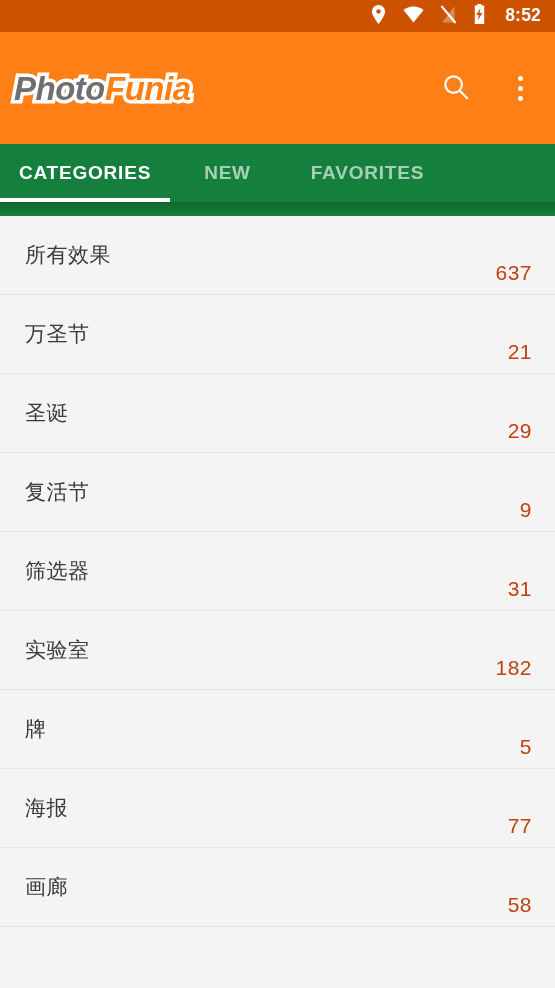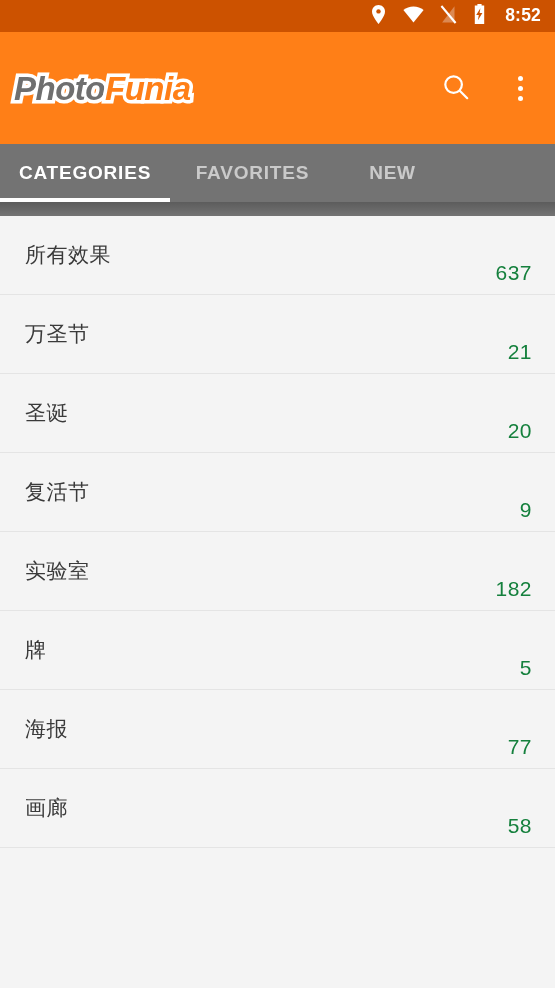--- a/index.html
+++ b/index.html
@@ -47,21 +47,21 @@
     width:34px; height:34px;
     display:flex; align-items:center; justify-content:center;
     background:none; border:none; cursor:pointer;
   }
   .dots { display:flex; flex-direction:column; gap:5px; align-items:center; }
   .dots i { width:5px; height:5px; border-radius:50%; background:#fff; display:block; }
 
   
   .tabbar {
     height:72px; flex:0 0 72px;
-    background:#737373;
+    background:#15803d;
     display:flex; align-items:flex-start;
     position:relative; overflow:hidden;
   }
   .tab {
     height:58px; display:flex; align-items:center; justify-content:center;
     font-size:19px; font-weight:bold; letter-spacing:.8px;
     color:rgba(255,255,255,.62);
     white-space:nowrap; cursor:pointer; background:none; border:none;
     font-family:inherit;
   }
@@ -86,21 +86,21 @@
     height:79px; display:flex; align-items:center;
     padding:0 23px 0 25px;
     border-bottom:1px solid #e4e4e4;
     background:#f4f4f4; cursor:pointer;
   }
   .row-label {
     font-size:21px; color:#3a3a3a; letter-spacing:.5px;
     flex:1 1 auto; white-space:nowrap; overflow:hidden;
   }
   .row-count {
-    font-size:21px; color:#15803d; letter-spacing:.5px;
+    font-size:21px; color:#c2410c; letter-spacing:.5px;
     flex:0 0 auto; text-align:right;margin-top:36px;
   }
 </style>
 </head>
 <body>
 
 <div id="app">
 
   <div class="statusbar">
     <span class="sb-icon">
@@ -147,44 +147,48 @@
           <i></i>
             <i></i>
             <i></i>
         </span>
       </button>
     </div>
   </div>
 
   <div class="tabbar">
     <button class="tab tab-categories active">CATEGORIES</button>
+    <button class="tab tab-new">NEW</button>
     <button class="tab tab-favorites">FAVORITES</button>
-    <button class="tab tab-new">NEW</button>
     <div class="tab-indicator"></div>
     <div class="appbar-shadow"></div>
   </div>
 
   <div class="list" id="category-list">
       <div class="row">
         <span class="row-label">所有效果</span>
         <span class="row-count">637</span>
       </div>
       <div class="row">
         <span class="row-label">万圣节</span>
         <span class="row-count">21</span>
       </div>
       <div class="row">
         <span class="row-label">圣诞</span>
-        <span class="row-count">20</span>
+        <span class="row-count">29</span>
       </div>
       <div class="row">
         <span class="row-label">复活节</span>
         <span class="row-count">9</span>
       </div>
       <div class="row">
+        <span class="row-label">筛选器</span>
+        <span class="row-count">31</span>
+      </div>
+      <div class="row">
         <span class="row-label">实验室</span>
         <span class="row-count">182</span>
       </div>
       <div class="row">
         <span class="row-label">牌</span>
         <span class="row-count">5</span>
       </div>
       <div class="row">
         <span class="row-label">海报</span>
         <span class="row-count">77</span>

